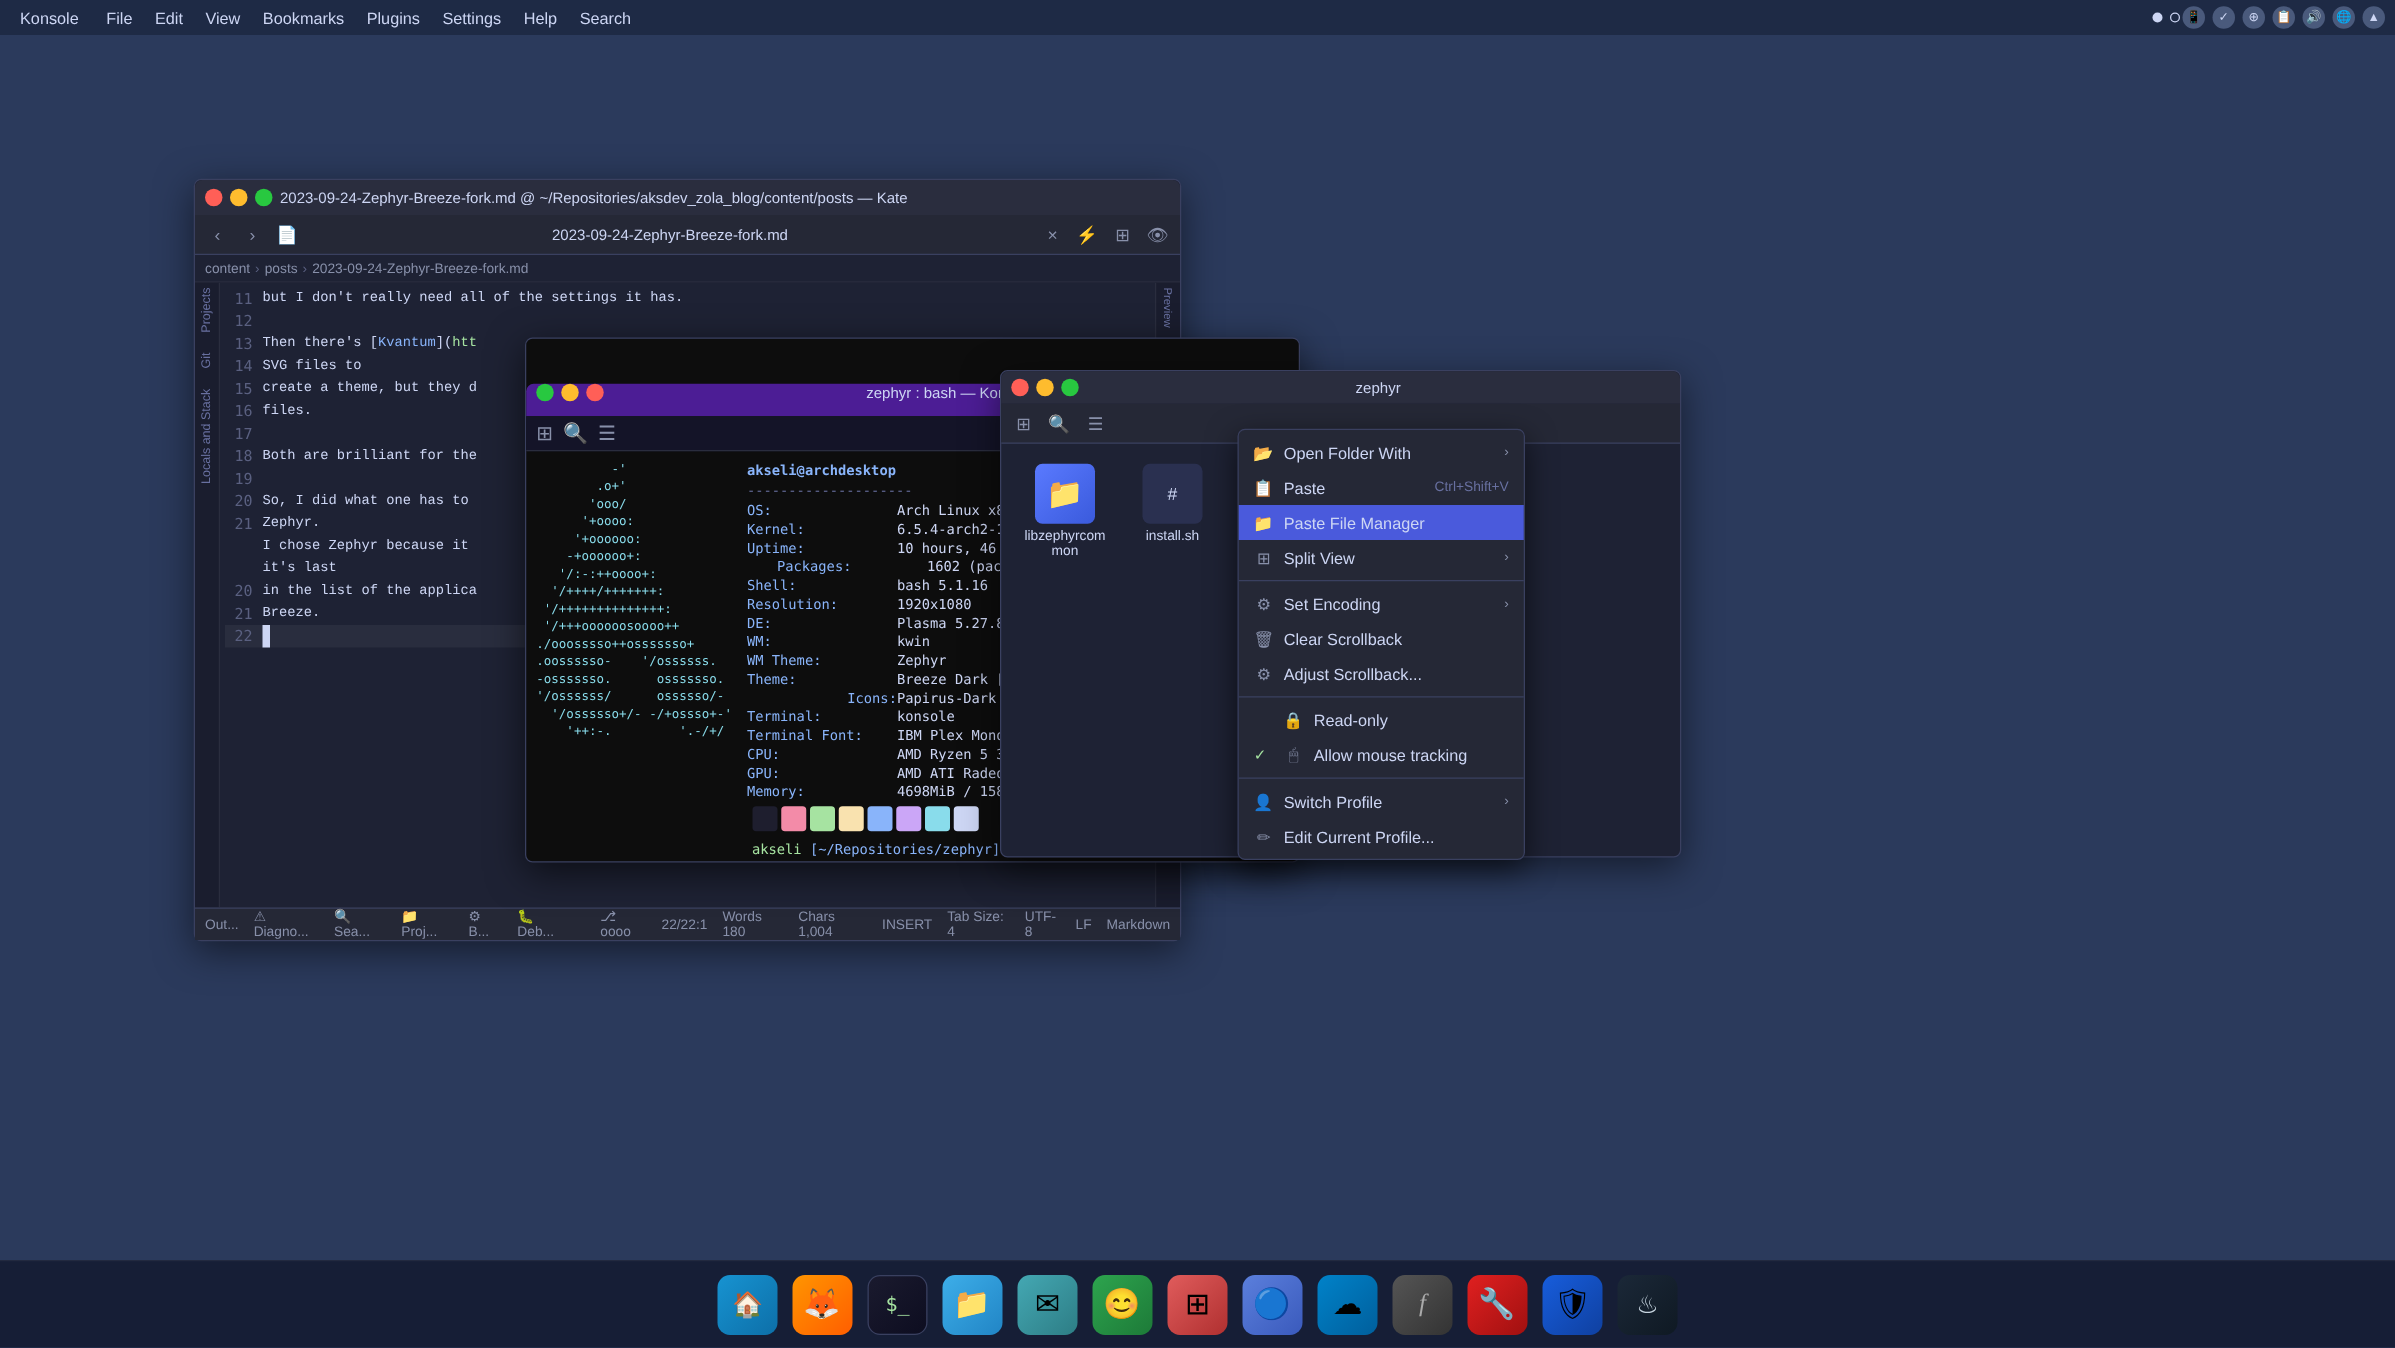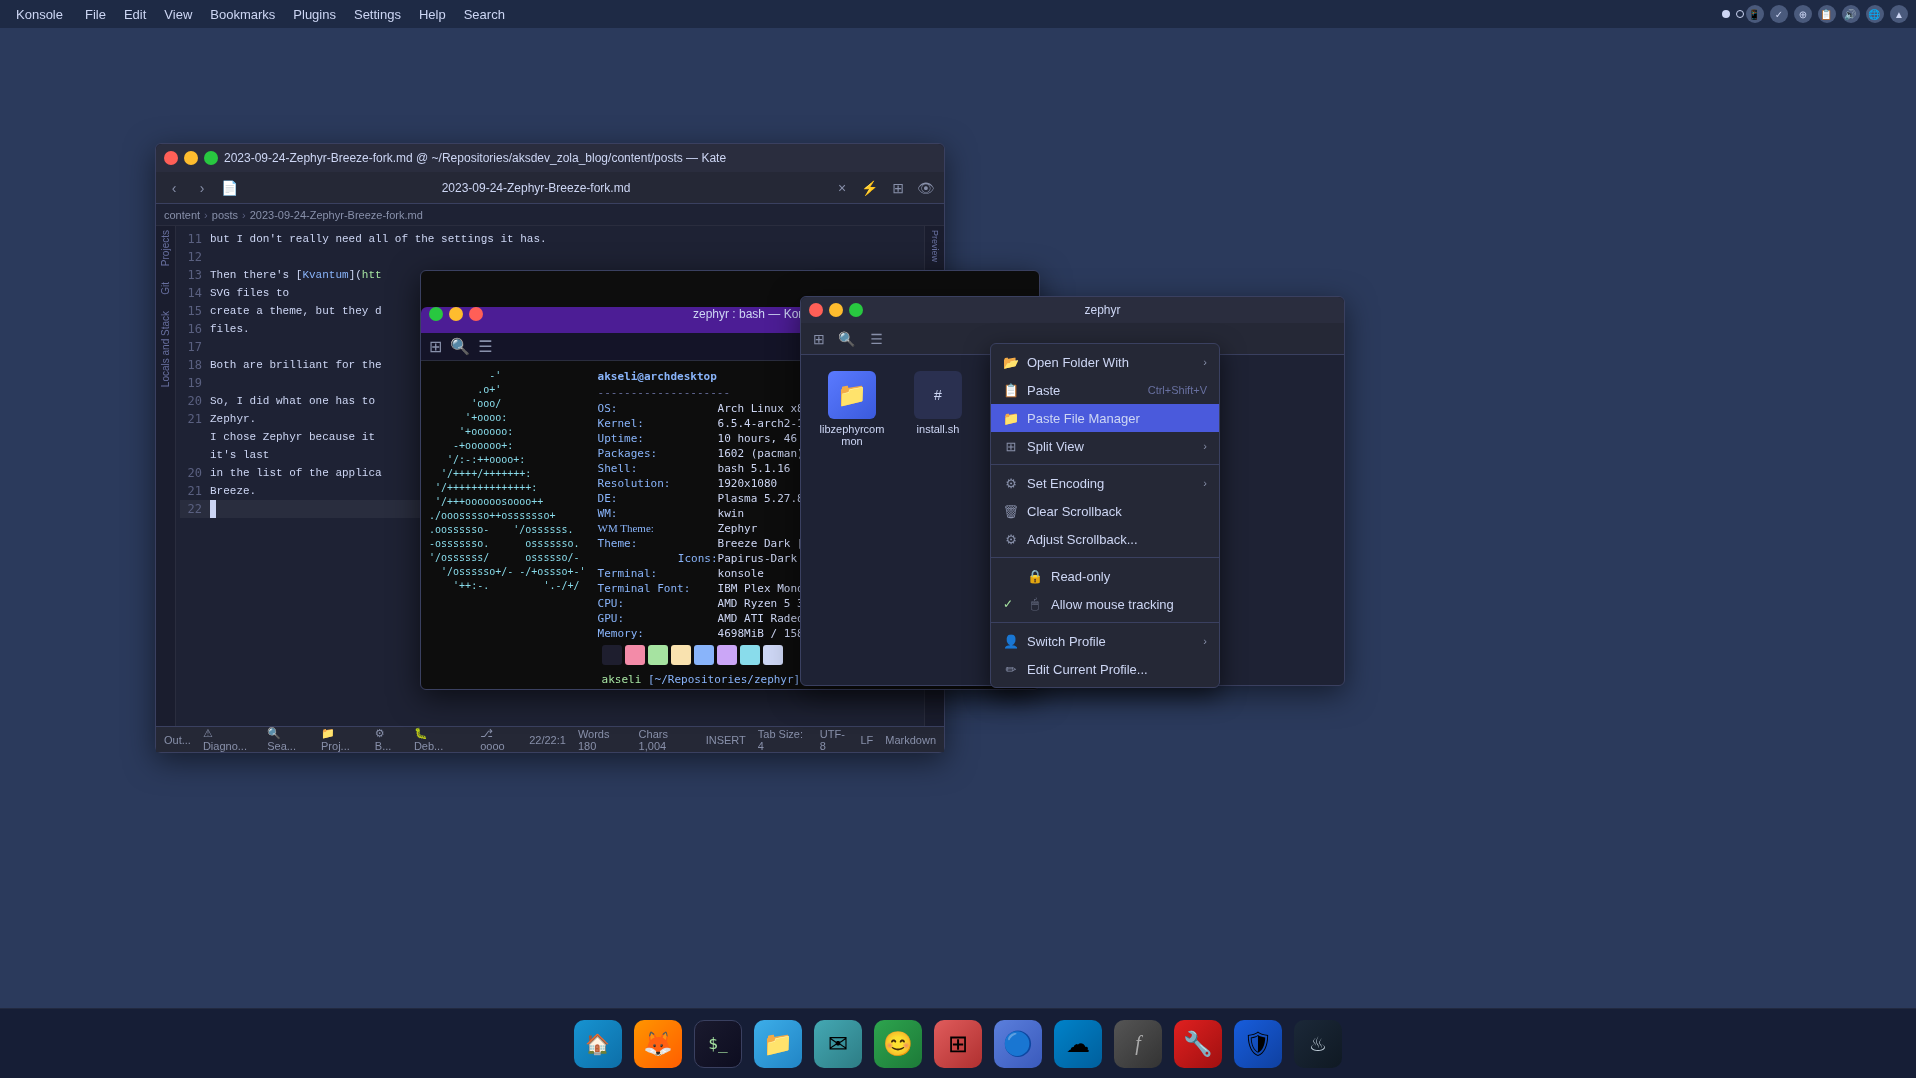--- a/index.html
+++ b/index.html
@@ -697,41 +697,41 @@
               </div>
               <div class="sysinfo-row">
                 <span class="neofetch-label" style="min-width:120px; display:inline-block;">Kernel:</span>
                 <span class="neofetch-val">6.5.4-arch2-1</span>
               </div>
               <div class="sysinfo-row">
                 <span class="neofetch-label" style="min-width:120px; display:inline-block;">Uptime:</span>
                 <span class="neofetch-val">10 hours, 46 mins</span>
               </div>
               <div class="sysinfo-row">
-                <span class="neofetch-label" style="min-width:120px; display:inline-block;">Packages:</span>
+                <span class="neofetch-label" style="min-width:120px; display:inline-block;margin-left:24px;">Packages:</span>
                 <span class="neofetch-val">1602 (pacman), 30 (flatpak)</span>
               </div>
               <div class="sysinfo-row">
                 <span class="neofetch-label" style="min-width:120px; display:inline-block;">Shell:</span>
                 <span class="neofetch-val">bash 5.1.16</span>
               </div>
               <div class="sysinfo-row">
                 <span class="neofetch-label" style="min-width:120px; display:inline-block;">Resolution:</span>
                 <span class="neofetch-val">1920x1080</span>
               </div>
               <div class="sysinfo-row">
                 <span class="neofetch-label" style="min-width:120px; display:inline-block;">DE:</span>
                 <span class="neofetch-val">Plasma 5.27.8</span>
               </div>
               <div class="sysinfo-row">
                 <span class="neofetch-label" style="min-width:120px; display:inline-block;">WM:</span>
                 <span class="neofetch-val">kwin</span>
               </div>
               <div class="sysinfo-row">
-                <span class="neofetch-label" style="min-width:120px; display:inline-block;font-family:Liberation Serif, serif;">WM Theme:</span>
+                <span class="neofetch-label" style="min-width:120px; display:inline-block;">WM Theme:</span>
                 <span class="neofetch-val">Zephyr</span>
               </div>
               <div class="sysinfo-row">
                 <span class="neofetch-label" style="min-width:120px; display:inline-block;">Theme:</span>
                 <span class="neofetch-val">Breeze Dark [Plasma], Breeze [GTK2/3]</span>
               </div>
               <div class="sysinfo-row">
                 <span class="neofetch-label" style="min-width:120px; display:inline-block;text-align:right;">Icons:</span>
                 <span class="neofetch-val">Papirus-Dark [Plasma], Papirus-Dark [GTK2/3]</span>
               </div>

